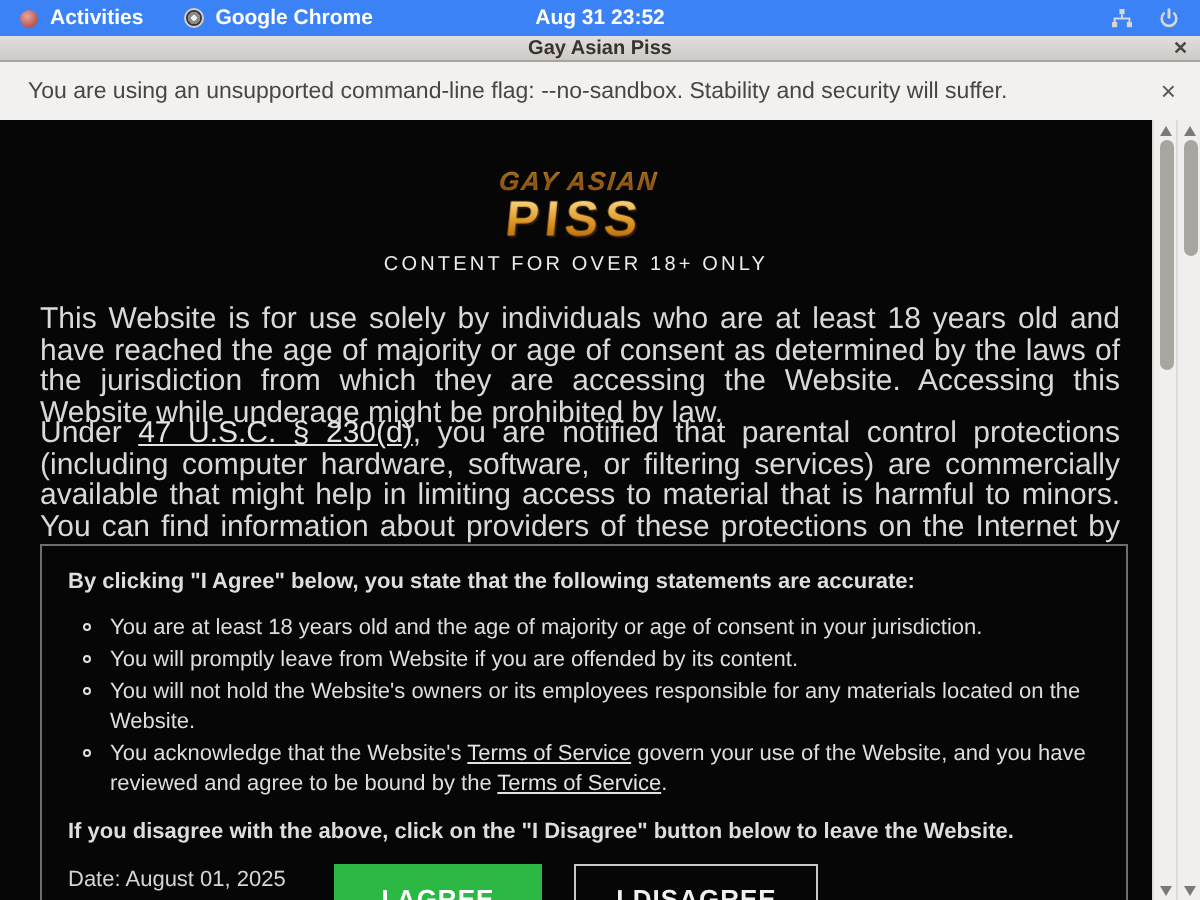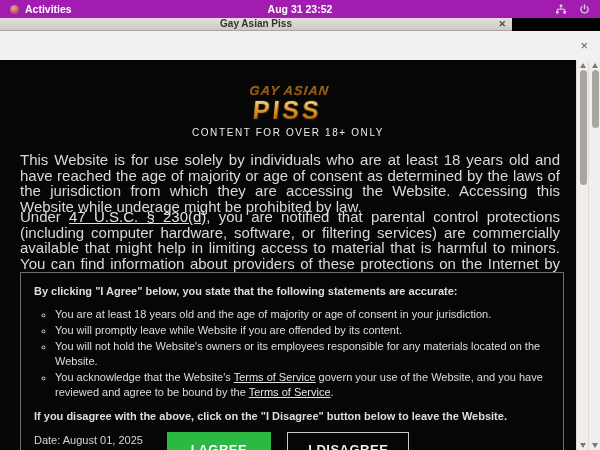--- a/index.html
+++ b/index.html
@@ -1,35 +1,35 @@
 <!DOCTYPE html>
 <html><head>
 <meta charset="utf-8">
 <style>
   * { margin:0; padding:0; box-sizing:border-box; }
   html,body { width:600px; height:450px; overflow:hidden; background:#000;
               font-family:"Liberation Sans", sans-serif; }
   .stage { position:relative; width:600px; height:450px; overflow:hidden; }
 
   
-  .top-bar { position:absolute; top:0; left:0; width:600px; height:18px; background:#a21caf;
+  .top-bar { position:absolute; top:0; left:0; width:600px; height:18px; background:#3b82f6;
              display:flex; align-items:center; color:#fff; font-size:10.5px; font-weight:bold; }
   .tb-item { display:flex; align-items:center; gap:6px; padding:0 10px; height:100%; }
   .dot-activities { width:9px; height:9px; border-radius:50%;
                     background:radial-gradient(circle at 40% 35%, #e8a6a0, #b85450 70%); }
   .chrome-glyph { width:10px; height:10px; border-radius:50%; border:1.5px solid #cfcfcf;
                   background:radial-gradient(circle, #efefef 0 25%, #8a8a8a 26% 55%, #3a3a3a 56%); }
   .tb-clock { position:absolute; left:0; right:0; text-align:center; pointer-events:none; }
   .tb-right { margin-left:auto; display:flex; align-items:center; gap:12px; padding-right:10px; }
   .tb-icon svg { display:block; }
 
   
-  .title-bar { position:absolute; top:18px; left:0; width:512px; height:13px;
+  .title-bar { position:absolute; top:18px; left:0; width:600px; height:13px;
                background:linear-gradient(#e2dfdc, #cdc9c6); border-bottom:1px solid #a8a39f;
-               display:flex; justify-content:center;
+               display:flex; align-items:center; justify-content:center;
                font-size:10px; font-weight:bold; color:#37332f; }
   .title-close { position:absolute; right:6px; top:1px; font-size:9px; color:#4a4642; cursor:default; }
 
   
   .info-bar { position:absolute; top:31px; left:0; width:600px; height:29px; background:#f3f1f0;
               display:flex; align-items:center; font-size:11.5px; color:#4a4540; padding:0 14px; }
   .info-close { position:absolute; right:12px; font-size:13px; color:#5c5752; }
 
   
   .content { position:absolute; top:60px; left:0; width:576px; height:390px;
@@ -89,20 +89,24 @@
 </head>
 <body>
 
 <div class="stage">
 
   <div class="top-bar">
     <div class="tb-item">
       <span class="dot-activities"></span>
       <span>Activities</span>
     </div>
+    <div class="tb-item">
+      <span class="chrome-glyph"></span>
+      <span>Google Chrome</span>
+    </div>
     <div class="tb-clock">Aug 31 23:52</div>
     <div class="tb-right">
       <span class="tb-icon">
         <svg width="12" height="11" viewBox="0 0 12 11">
           <rect x="4.7" y="0.5" width="2.6" height="2.6" fill="#d6d6d6"></rect>
           <rect x="1" y="7" width="2.6" height="2.6" fill="#d6d6d6"></rect>
           <rect x="8.4" y="7" width="2.6" height="2.6" fill="#d6d6d6"></rect>
           <path d="M6 3.2 L6 5.2 M2.3 7 L2.3 5.2 L9.7 5.2 L9.7 7" stroke="#d6d6d6" stroke-width="1" fill="none"></path>
         </svg>
       </span>
@@ -114,41 +118,42 @@
       </span>
     </div>
   </div>
 
   <div class="title-bar">
     <span>Gay Asian Piss</span>
     <span class="title-close">✕</span>
   </div>
 
   <div class="info-bar">
+    <span>You are using an unsupported command-line flag: --no-sandbox. Stability and security will suffer.</span>
     <span class="info-close">×</span>
   </div>
 
   <div class="content">
 
     <div class="logo">
       <span class="logo-line1">GAY ASIAN</span>
       <span class="logo-line2">PISS</span>
     </div>
 
     <div class="heading">CONTENT FOR OVER 18+ ONLY</div>
 
     <p class="para para-1">This Website is for use solely by individuals who are at least 18 years old and have reached the age of majority or age of consent as determined by the laws of the jurisdiction from which they are accessing the Website. Accessing this Website while underage might be prohibited by law.</p>
 
     <p class="para para-2"><span>Under </span><a class="pagelink" href="#">47 U.S.C. § 230(d)</a><span>, you are notified that parental control protections (including computer hardware, software, or filtering services) are commercially available that might help in limiting access to material that is harmful to minors. You can find information about providers of these protections on the Internet by searching “parental control protection” or similar terms. If minors have access to your computer, please restrain their access to sexually explicit material by using these products: </span><a class="pagelink" href="#">CYBERsitter™</a><span> | </span><a class="pagelink" href="#">Net Nanny®</a><span> | </span><a class="pagelink" href="#">SafeToNet</a><span> | </span><a class="pagelink" href="#">ASACP</a><span>.</span></p>
 
     <div class="agree-box">
       <div class="box-intro">By clicking "I Agree" below, you state that the following statements are accurate:</div>
       <ul>
         <li>You are at least 18 years old and the age of majority or age of consent in your jurisdiction.</li>
-        <li>You will promptly leave while Website if you are offended by its content.</li>
+        <li>You will promptly leave from Website if you are offended by its content.</li>
         <li>You will not hold the Website's owners or its employees responsible for any materials located on the Website.</li>
         <li><span>You acknowledge that the Website's </span><a class="pagelink" href="#">Terms of Service</a><span> govern your use of the Website, and you have reviewed and agree to be bound by the </span><a class="pagelink" href="#">Terms of Service</a><span>.</span></li>
       </ul>
       <div class="box-note">If you disagree with the above, click on the "I Disagree" button below to leave the Website.</div>
       <div class="box-date">Date: August 01, 2025</div>
     </div>
 
     <div class="btn-row">
       <button class="btn btn-agree">I AGREE</button>
       <button class="btn btn-disagree">I DISAGREE</button>

